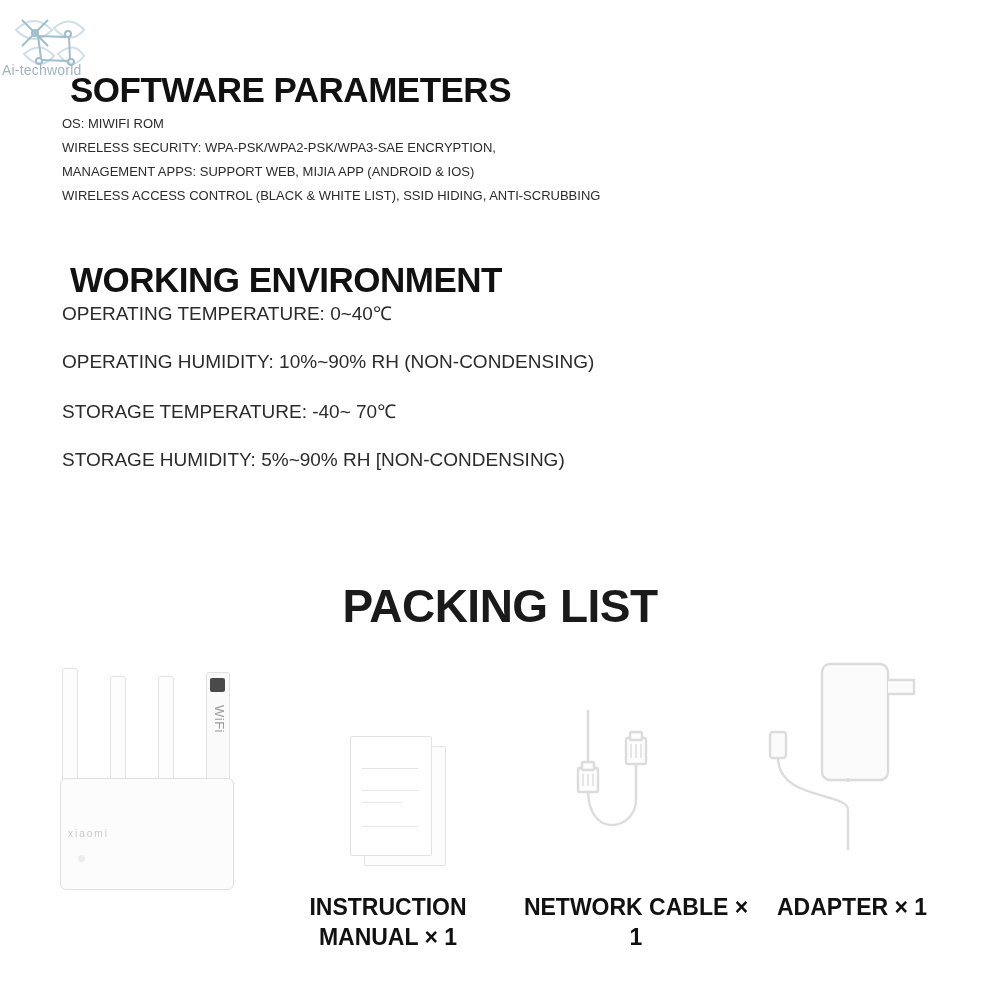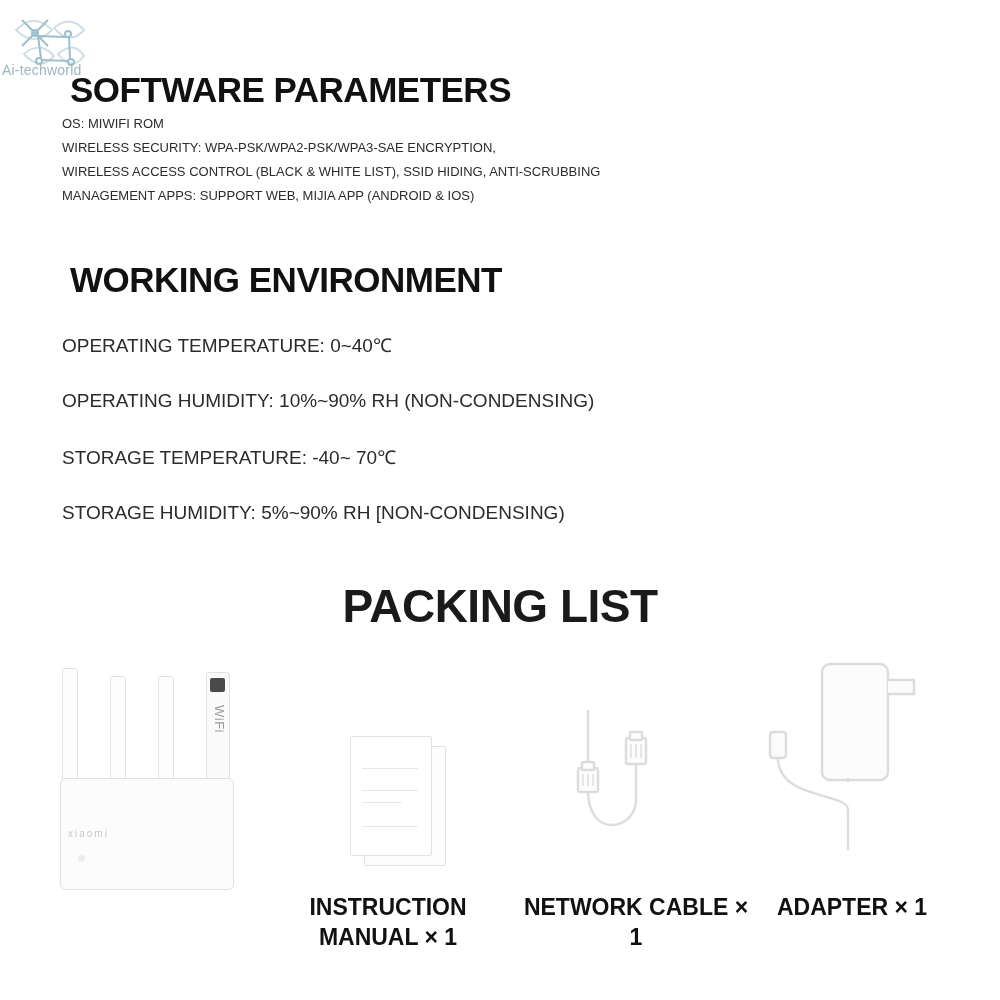--- a/index.html
+++ b/index.html
@@ -62,21 +62,21 @@
     left: 62px;
     top: 252px;
   }
   .we-list {
     position: absolute;
     left: 62px;
     top: 300px;
     font-size: 19px;
     color: #2b2b2b;
   }
-  .we-list .row { margin-bottom: 25px; margin-top: 32px; }
+  .we-list .row { margin-bottom: 25px; }
 
   #pack-title {
     position: absolute;
     left: 0;
     right: 0;
     top: 548px;
     text-align: center;
     font-size: 46px;
     font-weight: bold;
     letter-spacing: -0.5px;
@@ -216,22 +216,22 @@
       <path d="M30 26 L58 27 M30 26 L33 48 M61 27 L62 49 M34 50 L61 51"></path>
     </g>
   </svg>
 </div>
 <div class="watermark-text">Ai-techworld</div>
 
 <h1 class="section-title" id="sw-title">SOFTWARE PARAMETERS</h1>
 <div class="spec-lines">
   <div>OS: MIWIFI ROM</div>
   <div>WIRELESS SECURITY: WPA-PSK/WPA2-PSK/WPA3-SAE ENCRYPTION,</div>
+  <div>MANAGEMENT APPS: SUPPORT WEB, MIJIA APP (ANDROID &amp; IOS)</div>
   <div>WIRELESS ACCESS CONTROL (BLACK &amp; WHITE LIST), SSID HIDING, ANTI-SCRUBBING</div>
-  <div>MANAGEMENT APPS: SUPPORT WEB, MIJIA APP (ANDROID &amp; IOS)</div>
 </div>
 
 <h1 class="section-title" id="we-title">WORKING ENVIRONMENT</h1>
 <div class="we-list">
   <div class="row">OPERATING TEMPERATURE: 0~40℃</div>
   <div class="row">OPERATING HUMIDITY: 10%~90% RH (NON-CONDENSING)</div>
   <div class="row">STORAGE TEMPERATURE: -40~ 70℃</div>
   <div class="row">STORAGE HUMIDITY: 5%~90% RH [NON-CONDENSING)</div>
 </div>
 

